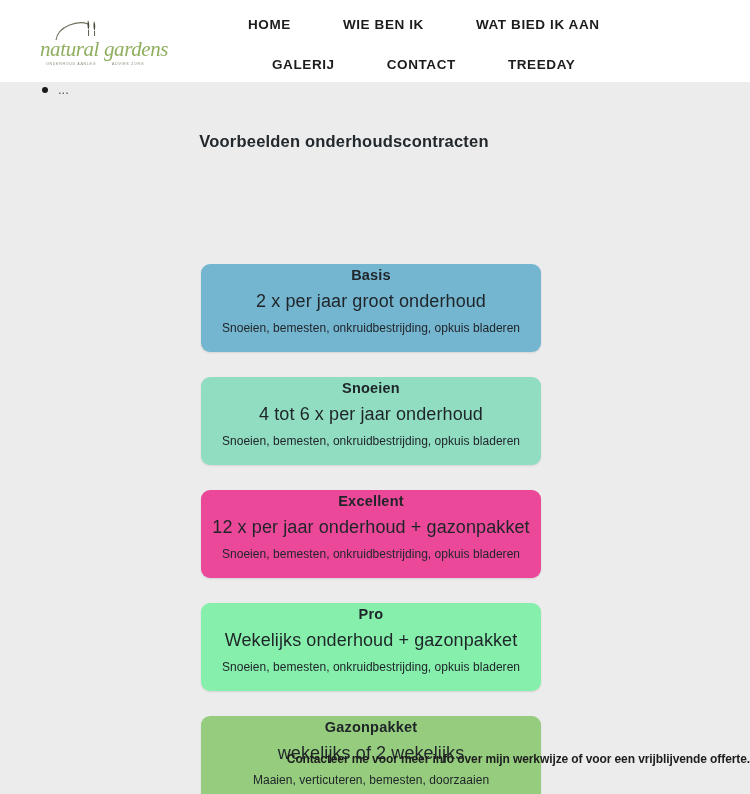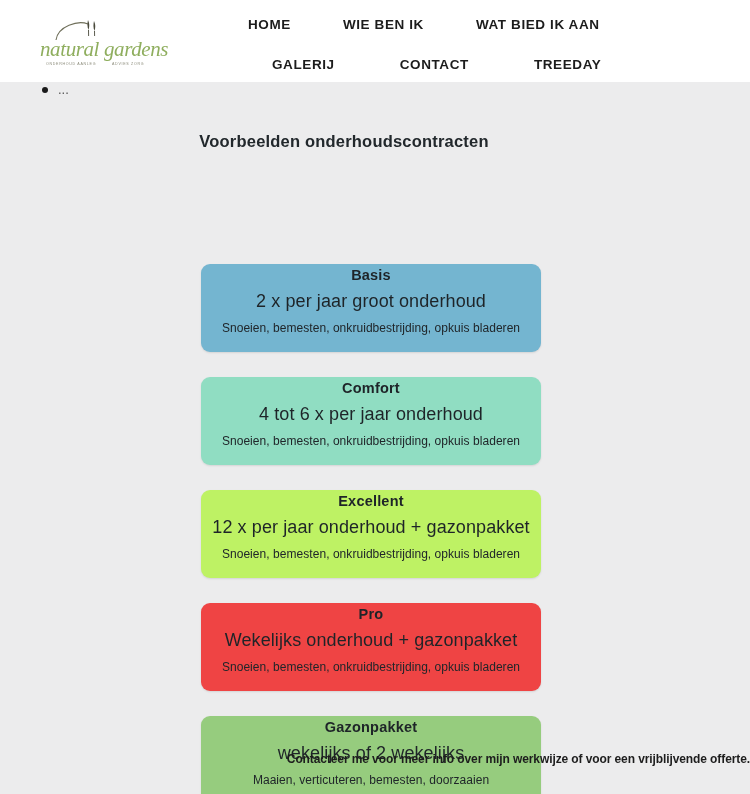--- a/index.html
+++ b/index.html
@@ -44,21 +44,21 @@
     padding-top: 10px;
   }
 
   .nav-row {
     display: flex;
     justify-content: flex-start;
     align-items: center;
     height: 28px;
   }
   .nav-row.row1 { padding-left: 48px; gap: 52px; }
-  .nav-row.row2 { padding-left: 72px; gap: 65px; margin-top: 12px; }
+  .nav-row.row2 { padding-left: 72px; gap: 52px; margin-top: 12px; }
 
   .nav-link {
     font-family: "Liberation Sans", sans-serif;
     font-size: 13.5px;
     font-weight: 700;
     letter-spacing: 0.6px;
     color: #1c1c1c;
     text-decoration: none;
     white-space: nowrap;
     cursor: pointer;
@@ -210,32 +210,32 @@
 
   <section class="cards">
 
     <div class="card" style="background:#74b5d0">
       <div class="card-title">Basis</div>
       <div class="card-sub">2 x per jaar groot onderhoud</div>
       <div class="card-detail">Snoeien, bemesten, onkruidbestrijding, opkuis bladeren</div>
     </div>
 
     <div class="card" style="background:#90ddc2">
-      <div class="card-title">Comfort</div>
+      <div class="card-title">Snoeien</div>
       <div class="card-sub">4 tot 6 x per jaar onderhoud</div>
       <div class="card-detail">Snoeien, bemesten, onkruidbestrijding, opkuis bladeren</div>
     </div>
 
-    <div class="card" style="background:#bef264">
+    <div class="card" style="background:#ec4899">
       <div class="card-title">Excellent</div>
       <div class="card-sub">12 x per jaar onderhoud + gazonpakket</div>
       <div class="card-detail">Snoeien, bemesten, onkruidbestrijding, opkuis bladeren</div>
     </div>
 
-    <div class="card" style="background:#ef4444">
+    <div class="card" style="background:#86efac">
       <div class="card-title">Pro</div>
       <div class="card-sub">Wekelijks onderhoud + gazonpakket</div>
       <div class="card-detail">Snoeien, bemesten, onkruidbestrijding, opkuis bladeren</div>
     </div>
 
     <div class="card" style="background:#96cc7e">
       <div class="card-title">Gazonpakket</div>
       <div class="card-sub">wekelijks of 2 wekelijks</div>
       <div class="card-detail">Maaien, verticuteren, bemesten, doorzaaien</div>
     </div>

